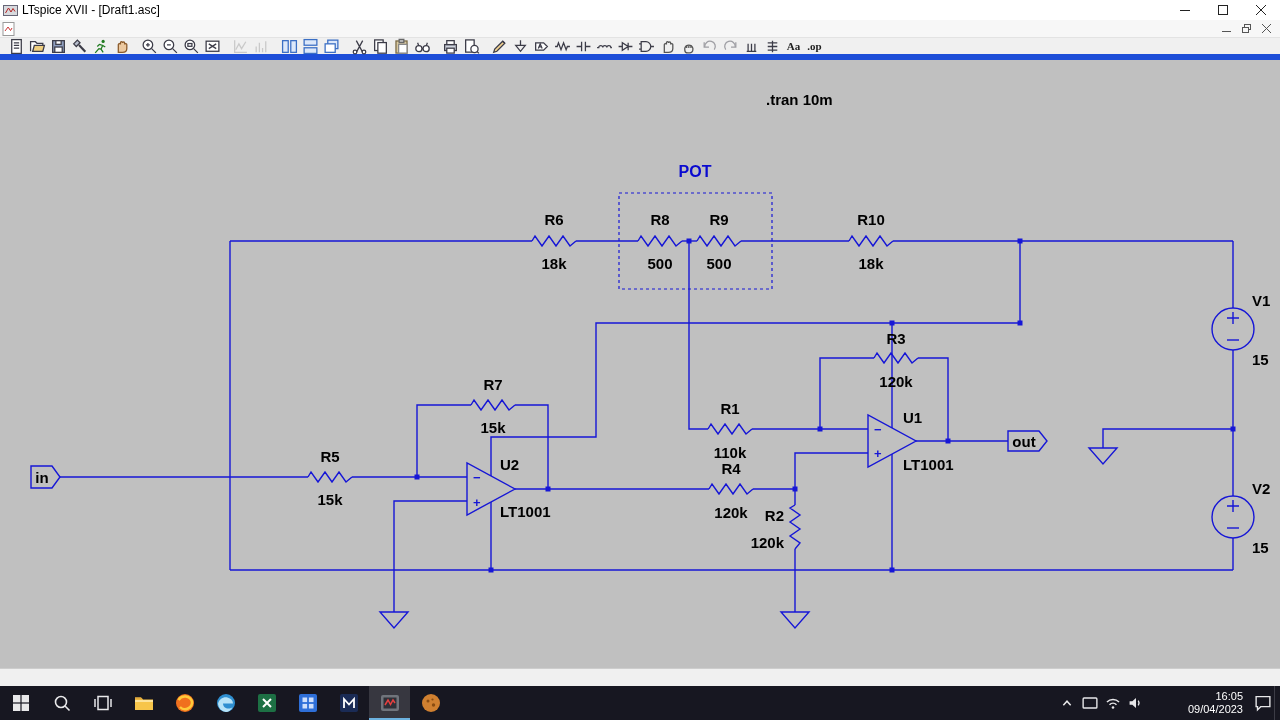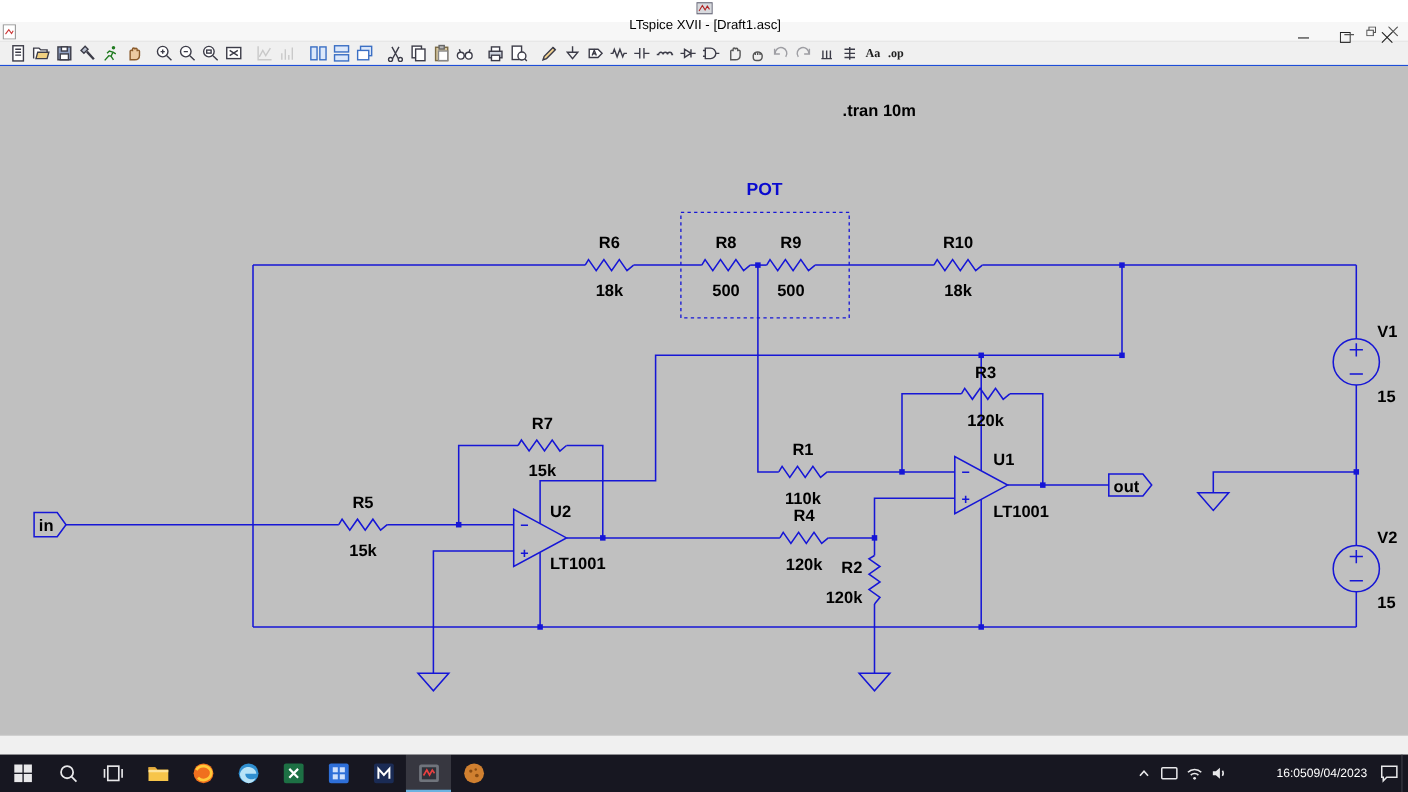--- a/index.html
+++ b/index.html
@@ -1,32 +1,32 @@
 <!DOCTYPE html>
 <html style="--wire: #1616d6; --canvas: #c0c0c0;"><head>
 <meta charset="utf-8">
 <style>
   :root{ --wire:#1616d6; --canvas:#c0c0c0; }
   *{box-sizing:border-box; margin:0; padding:0;}
   body{width:1280px;height:720px;overflow:hidden;font-family:"Liberation Sans",sans-serif;background:var(--canvas);cursor:default;}
   
-  .titlebar{height:20px;background:#ffffff;display:flex;align-items:center;font-size:12px;color:#000;flex-direction:column;}
+  .titlebar{height:20px;background:#ffffff;display:flex;align-items:center;font-size:12px;color:#000;}
   .appicon{width:20px;display:flex;justify-content:center;align-items:center;}
   .title{margin-left:2px;}
   .wbtns{margin-left:auto;display:flex;height:20px;}
   .wbtn{width:38px;display:flex;align-items:center;justify-content:center;}
   
   .menubar{height:18px;background:#f7f7f7;display:flex;align-items:center;font-size:12px;border-bottom:1px solid #e3e3e3;}
   .docicon{width:18px;display:flex;justify-content:center;align-items:center;}
   .menuitems{display:flex;}
   .mitem{padding:1px 7px;}
   .mdibtns{margin-left:auto;display:flex;margin-right:4px;}
   .mdibtn{width:20px;height:16px;display:flex;align-items:center;justify-content:center;}
   
-  .toolbar{height:22px;background:#f0f0f0;border-bottom:1px solid #1d4ed8;display:flex;align-items:center;padding-left:6px;}
+  .toolbar{height:22px;background:#f0f0f0;border-bottom:6px solid #1d4ed8;display:flex;align-items:center;padding-left:6px;}
   .tbwrap{display:flex;align-items:center;}
   .tbtn{width:21px;height:20px;display:inline-flex;align-items:center;justify-content:center;border-radius:2px;}
   .tbtn.dis{opacity:.45;}
   .tbtn.txt{font-weight:bold;font-size:11px;color:#222;font-family:"Liberation Serif",serif;}
   .tgap{width:7px;display:inline-block;}
   
   .canvas{height:608px;background:var(--canvas);position:relative;}
   .wire path{stroke:var(--wire);stroke-width:1.4;fill:none;}
   .sym{stroke:var(--wire);stroke-width:1.4;fill:none;}
   .rz{stroke:var(--wire);stroke-width:1.4;fill:none;}
@@ -37,21 +37,21 @@
   .potbox{stroke:var(--wire);stroke-width:1.2;stroke-dasharray:3 3;fill:none;}
   
   .statusbar{height:18px;background:#f0f0f0;border-top:1px solid #cdcdcd;}
   
   .taskbar{height:34px;background:#171721;display:flex;align-items:stretch;color:#fff;}
   .tapps{display:flex;}
   .tapp{width:41px;height:34px;display:flex;align-items:center;justify-content:center;}
   .tapp.active{background:rgba(255,255,255,.14);box-shadow:inset 0 -2px 0 #6cb2e0;}
   .tray{margin-left:auto;display:flex;align-items:center;}
   .trayi{width:23px;height:34px;display:flex;align-items:center;justify-content:center;}
-  .clock{display:flex;flex-direction:row;justify-content:center;align-items:flex-end;font-size:11px;line-height:13px;padding:0 8px;margin-left:32px;}
+  .clock{display:flex;flex-direction:column;justify-content:center;align-items:flex-end;font-size:11px;line-height:13px;padding:0 8px;margin-left:32px;}
   .showdesk{width:6px;height:34px;border-left:1px solid #3c3c46;}
 </style>
 </head>
 <body>
 
 <div class="titlebar">
   <span class="appicon">
     <svg width="15" height="15">
         <rect x="0.5" y="2.5" width="14" height="10" fill="#d8dade" stroke="#667"></rect>
         <path d="M2.5 10l3-5 2.5 4L10 5.5l2 3" stroke="#b22222" fill="none"></path>

